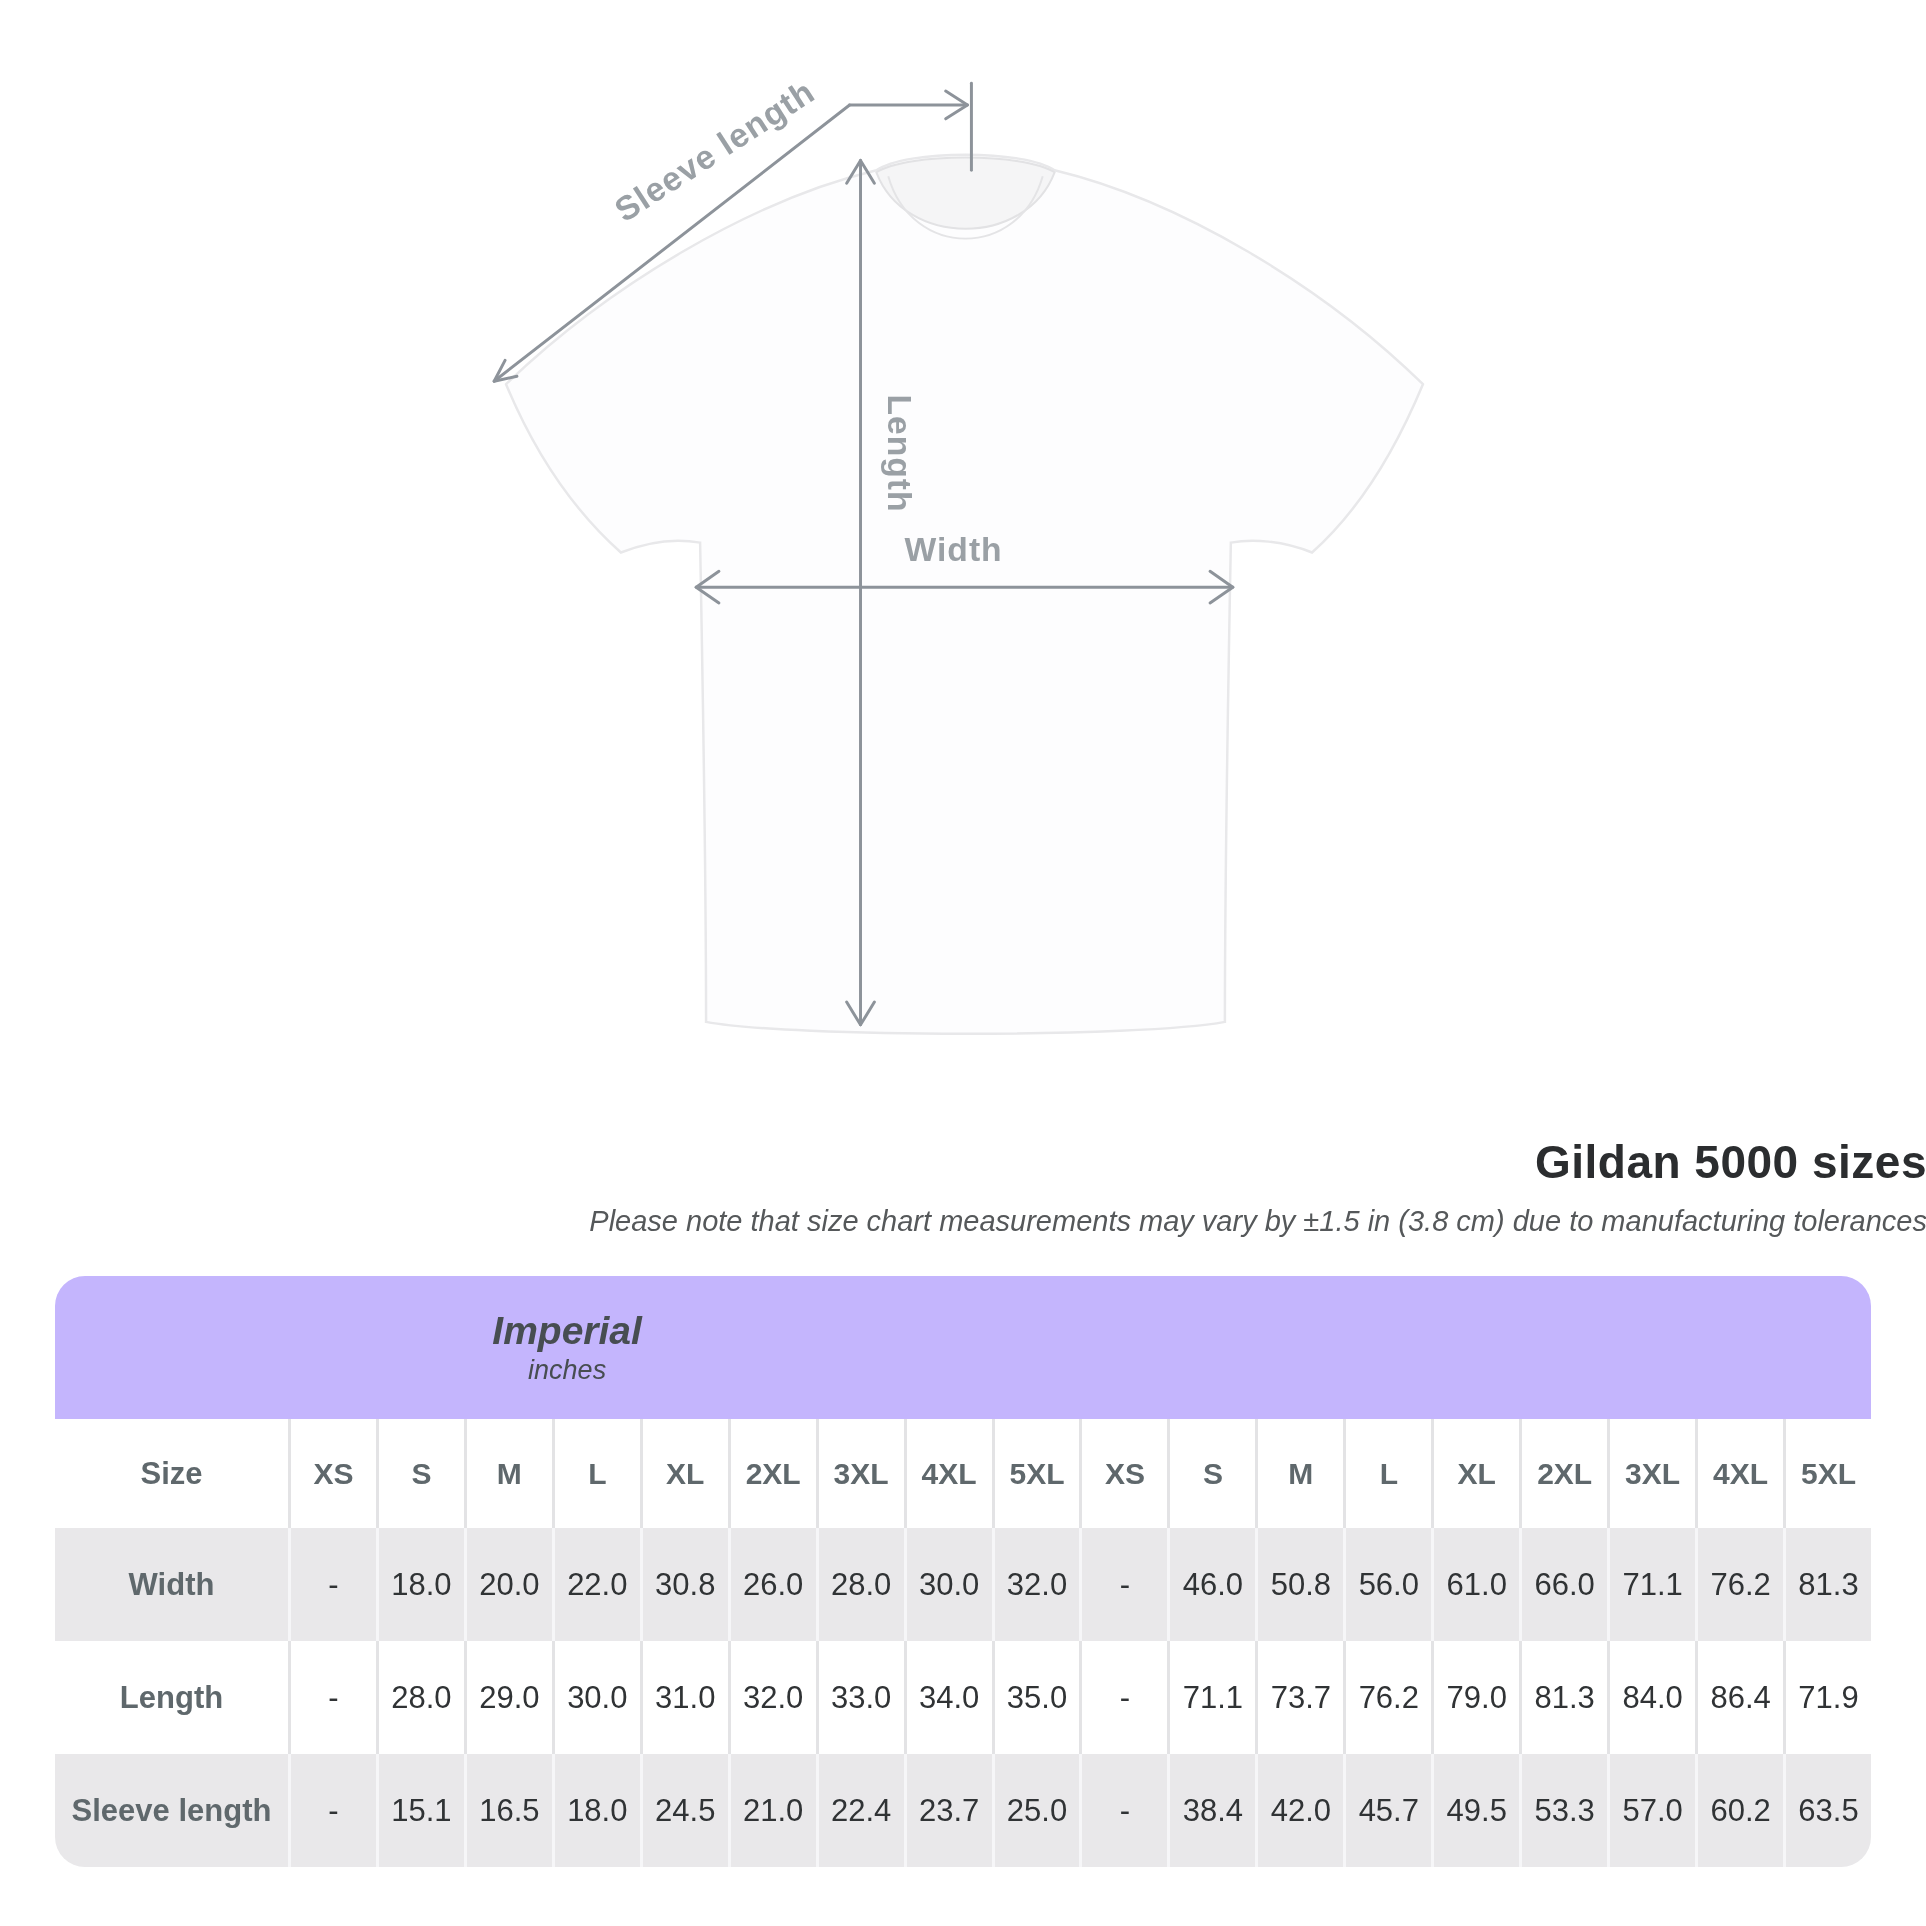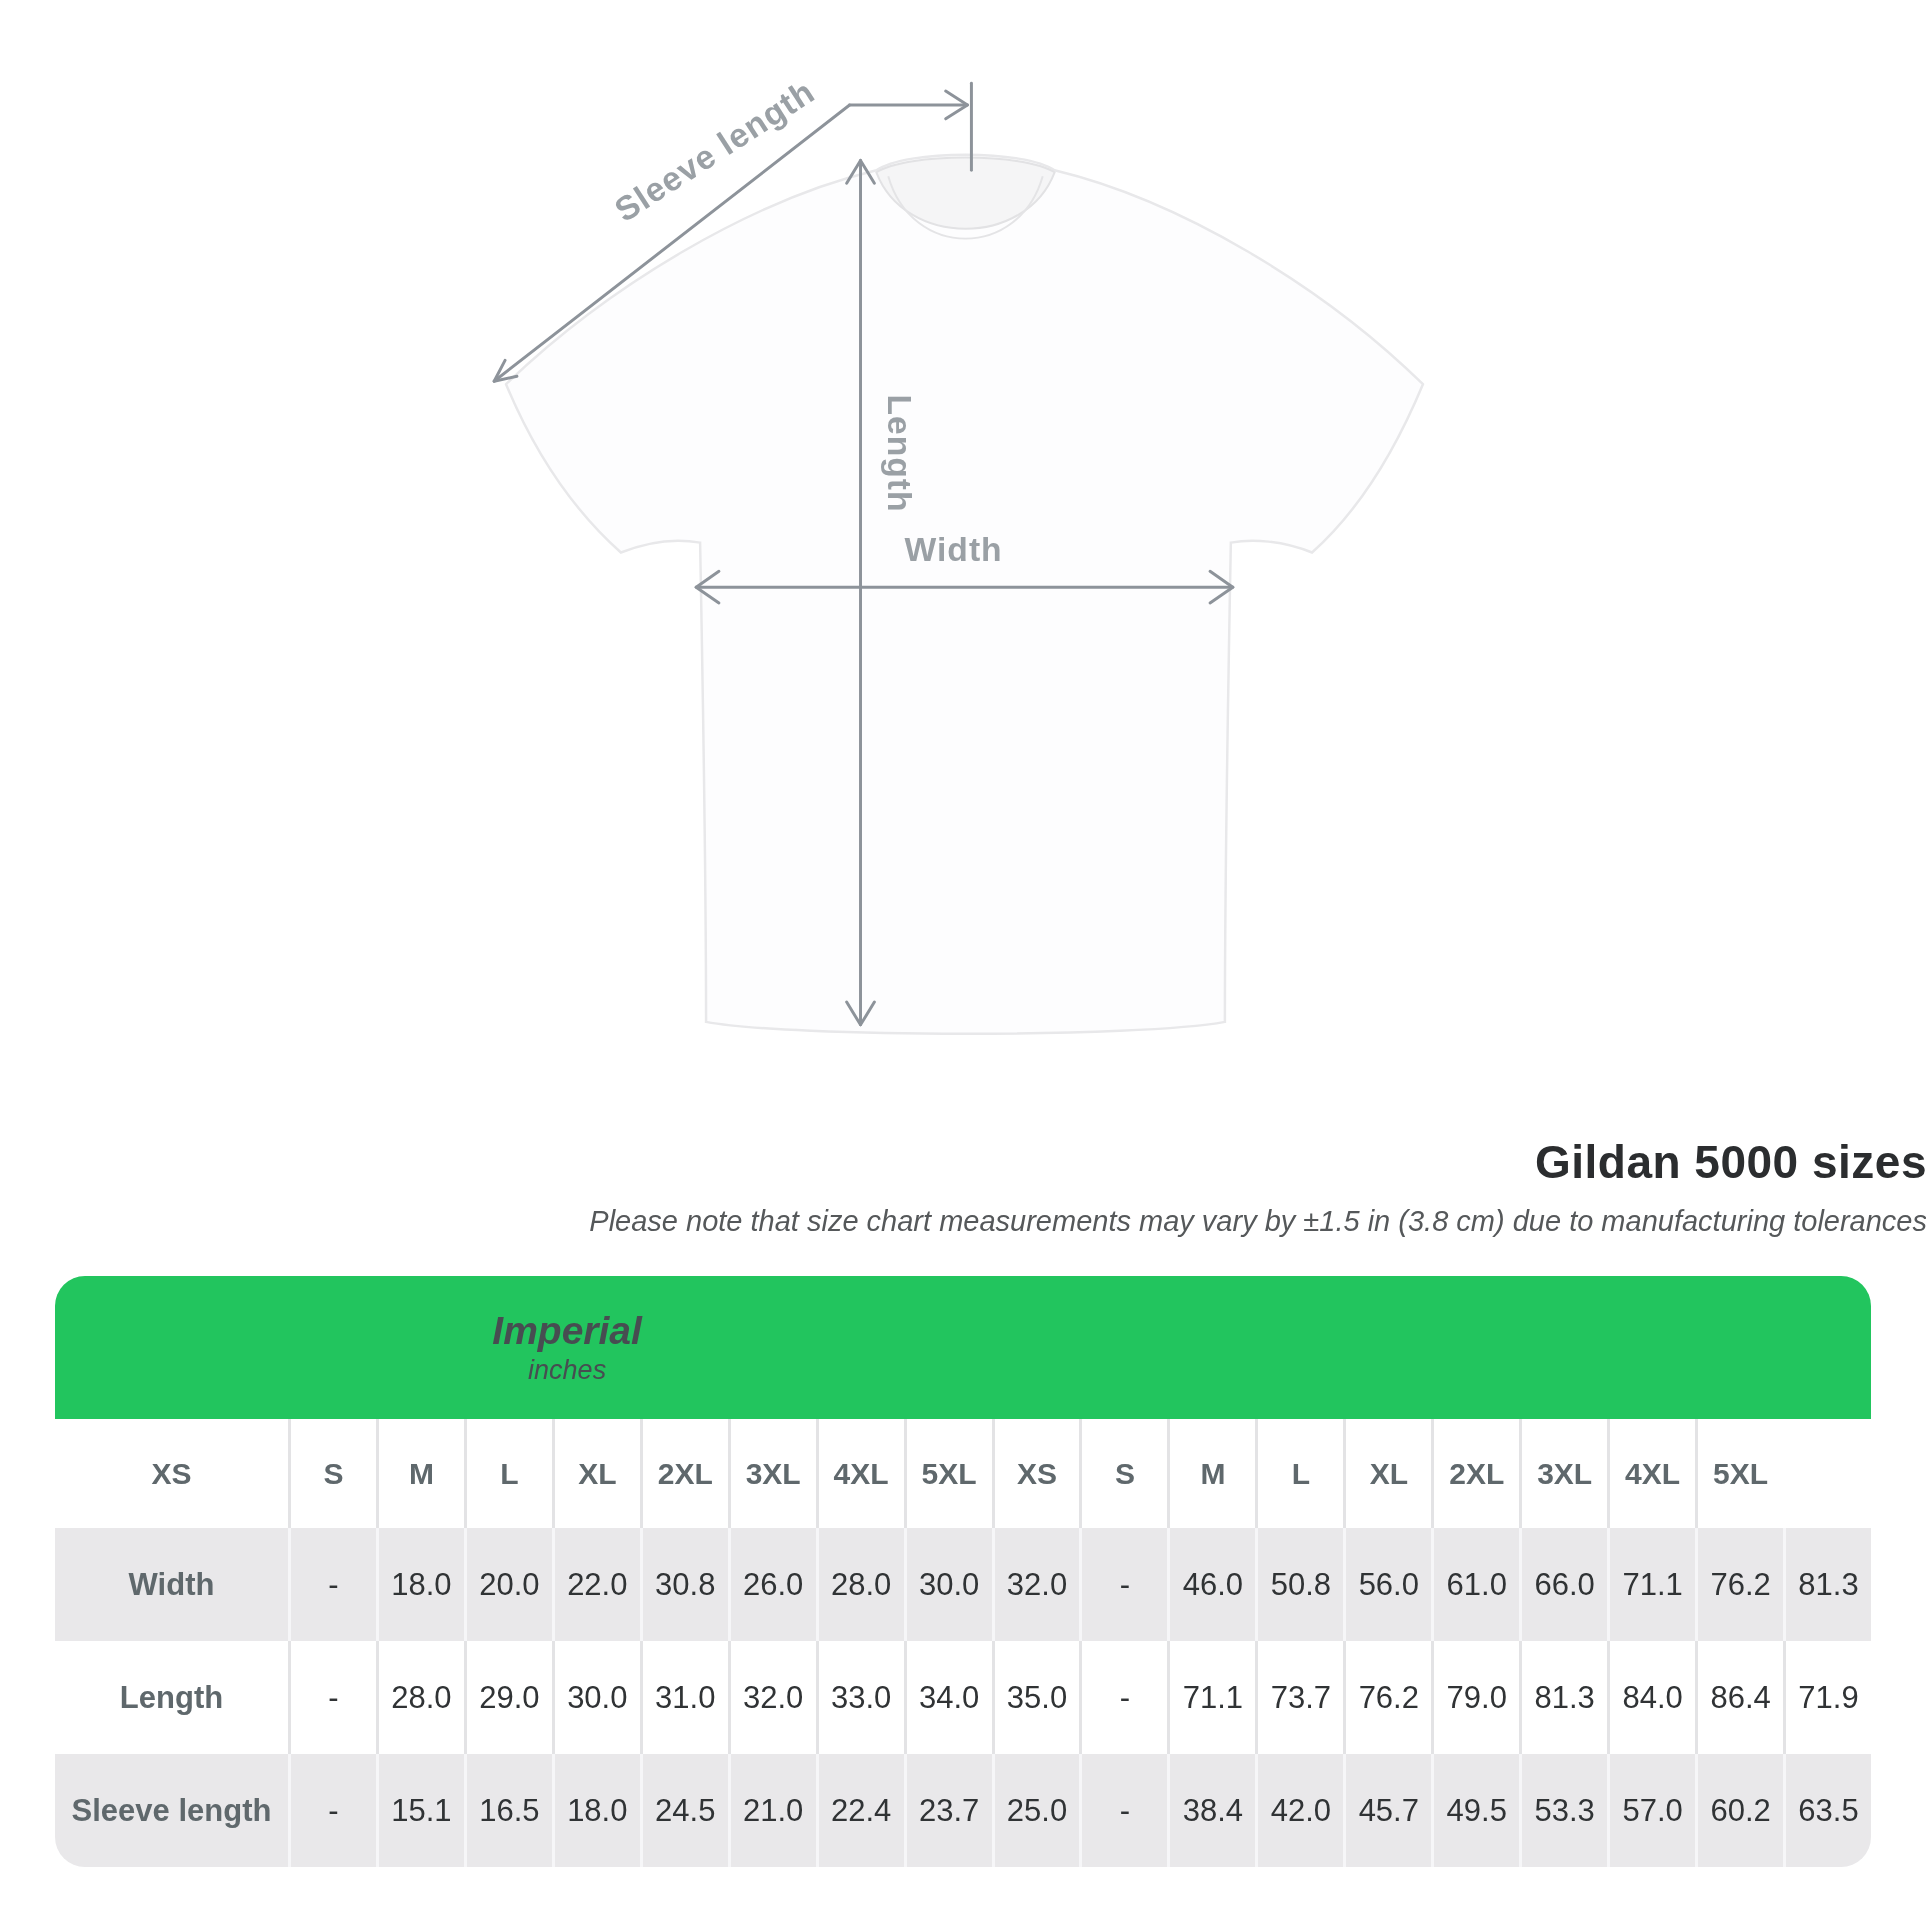--- a/index.html
+++ b/index.html
@@ -21,21 +21,21 @@
     font-style:italic; color:#55585a;margin-left:8px;
   }
 
   .size-table {
     margin:38px 55px 0 55px;
     width:1816px;
     border-radius:30px;
     overflow:hidden;
   }
   .group-header {
-    display:flex; height:143px; background:#22c55e;
+    display:flex; height:143px; background:#c4b5fd;
   }
   .unit-group {
     display:flex; flex-direction:column; align-items:center; justify-content:center;
   }
   .unit-group.imperial { width:56.4%; }
   .unit-group.metric   { width:43.6%; }
   .group-label { font-size:39px; font-weight:bold; font-style:italic; color:#474d51; }
   .group-units { margin-top:2px; font-size:27px; font-style:italic; color:#474d51; }
 
   .trow {
@@ -117,20 +117,21 @@
 
 <div class="size-table">
   <div class="group-header">
     <div class="unit-group imperial">
       <div class="group-label">Imperial</div>
       <div class="group-units">inches</div>
     </div>
   </div>
   <div>
       <div class="trow white">
+        <div class="cell lab">Size</div>
         <div class="cell szh">XS</div>
         <div class="cell szh">S</div>
         <div class="cell szh">M</div>
         <div class="cell szh">L</div>
         <div class="cell szh">XL</div>
         <div class="cell szh">2XL</div>
         <div class="cell szh">3XL</div>
         <div class="cell szh">4XL</div>
         <div class="cell szh">5XL</div>
         <div class="cell szh">XS</div>

